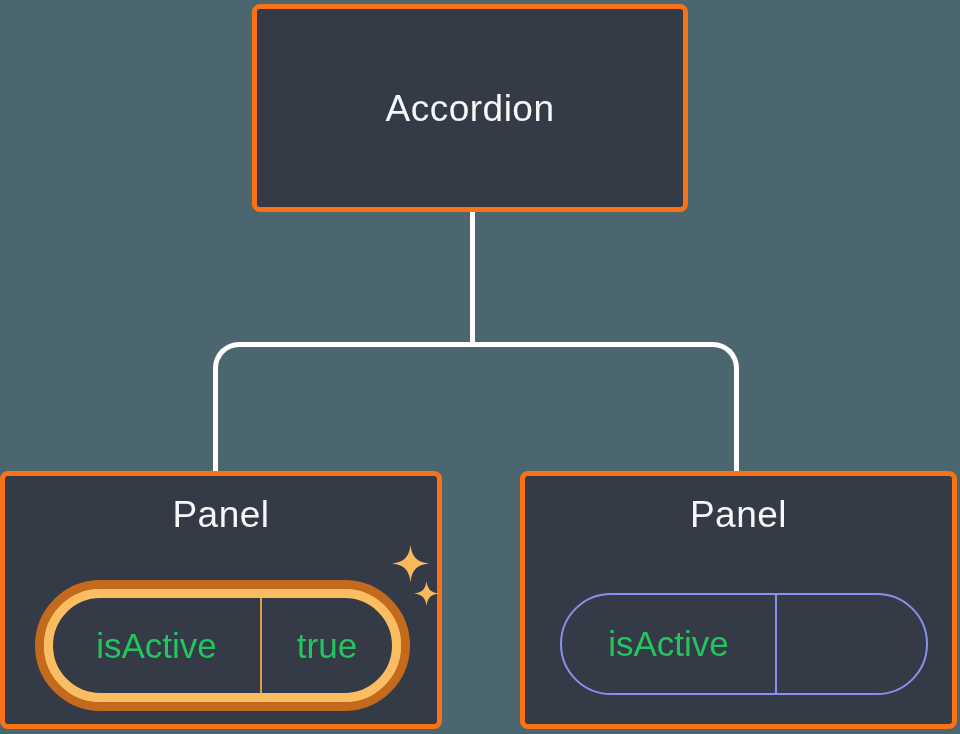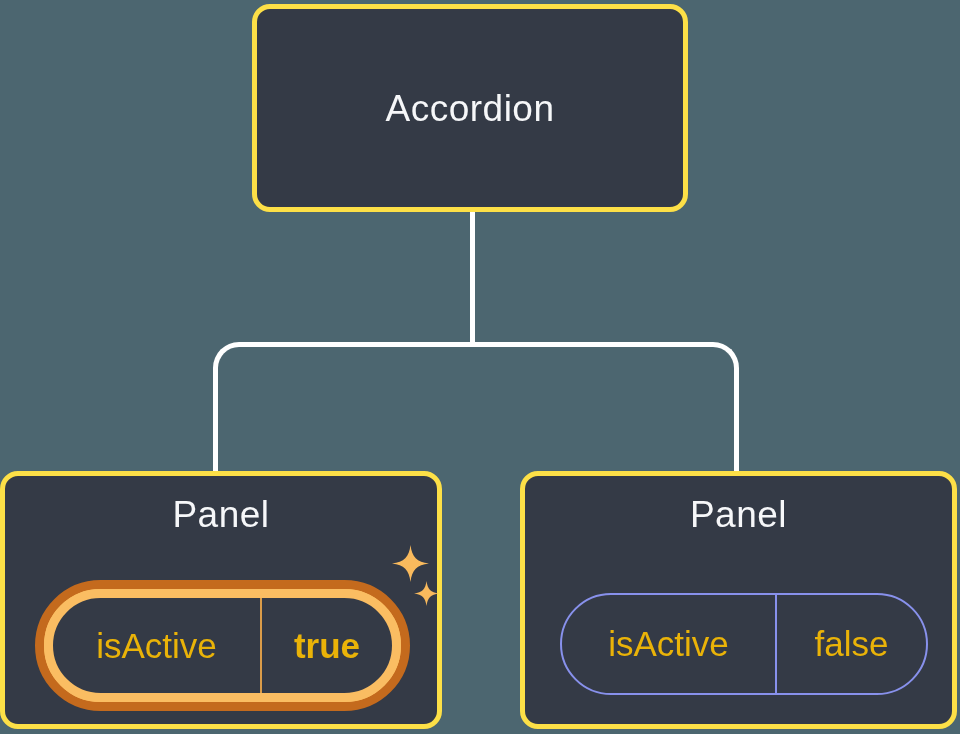--- a/index.html
+++ b/index.html
@@ -8,22 +8,22 @@
     background: #4C6670;
     font-family: "Liberation Sans", sans-serif;
     position: relative;
   }
   .stage { position: absolute; inset: 0; }
 
   
   .node {
     position: absolute;
     background: #343A46;
-    border: 5px solid #fde047;
-    border-radius: 18px;
+    border: 5px solid #f97316;
+    border-radius: 8px;
   }
   .node-root {
     left: 252px; top: 4px; width: 436px; height: 208px;
     display: flex; align-items: center; justify-content: center;
   }
   .node-title {
     color: #F6F7F9;
     font-size: 37px;
     font-weight: 500;
     letter-spacing: 0.5px;
@@ -80,26 +80,26 @@
     border-radius: 999px;
     display: flex;
     align-items: stretch;
     overflow: hidden;
   }
 
   .cell {
     display: flex;
     align-items: center;
     justify-content: center;
-    color: #eab308;
+    color: #22c55e;
     font-size: 35px;
     font-weight: 400;
   }
   .cell-key-hl  { width: 207px; }
-  .cell-val-hl  { flex: 1; font-weight: 700; }
+  .cell-val-hl  { flex: 1; font-weight: 400; }
   .cell-key-pl  { width: 213px; }
   .cell-val-pl  { flex: 1; }
 
   .divider-gold   { width: 2px; background: #DB9C49; }
   .divider-purple { width: 2px; background: #8891EC; }
 
   
   .sparkles {
     position: absolute;
     left: 385px; top: 69px; width: 51px; height: 63px;
@@ -135,17 +135,16 @@
       <path transform="translate(24,36) scale(0.25)" d="M50,0 C54,33 67,46 100,50 C67,54 54,67 50,100 C46,67 33,54 0,50 C33,46 46,33 50,0 Z"></path>
     </svg>
   </div>
 
   <div class="node node-panel-right">
     <div class="node-title panel-title">Panel</div>
 
     <div class="pill-plain">
       <div class="cell cell-key-pl">isActive</div>
       <div class="divider-purple"></div>
-      <div class="cell cell-val-pl">false</div>
     </div>
   </div>
 
 </div>
 
 </body></html>

